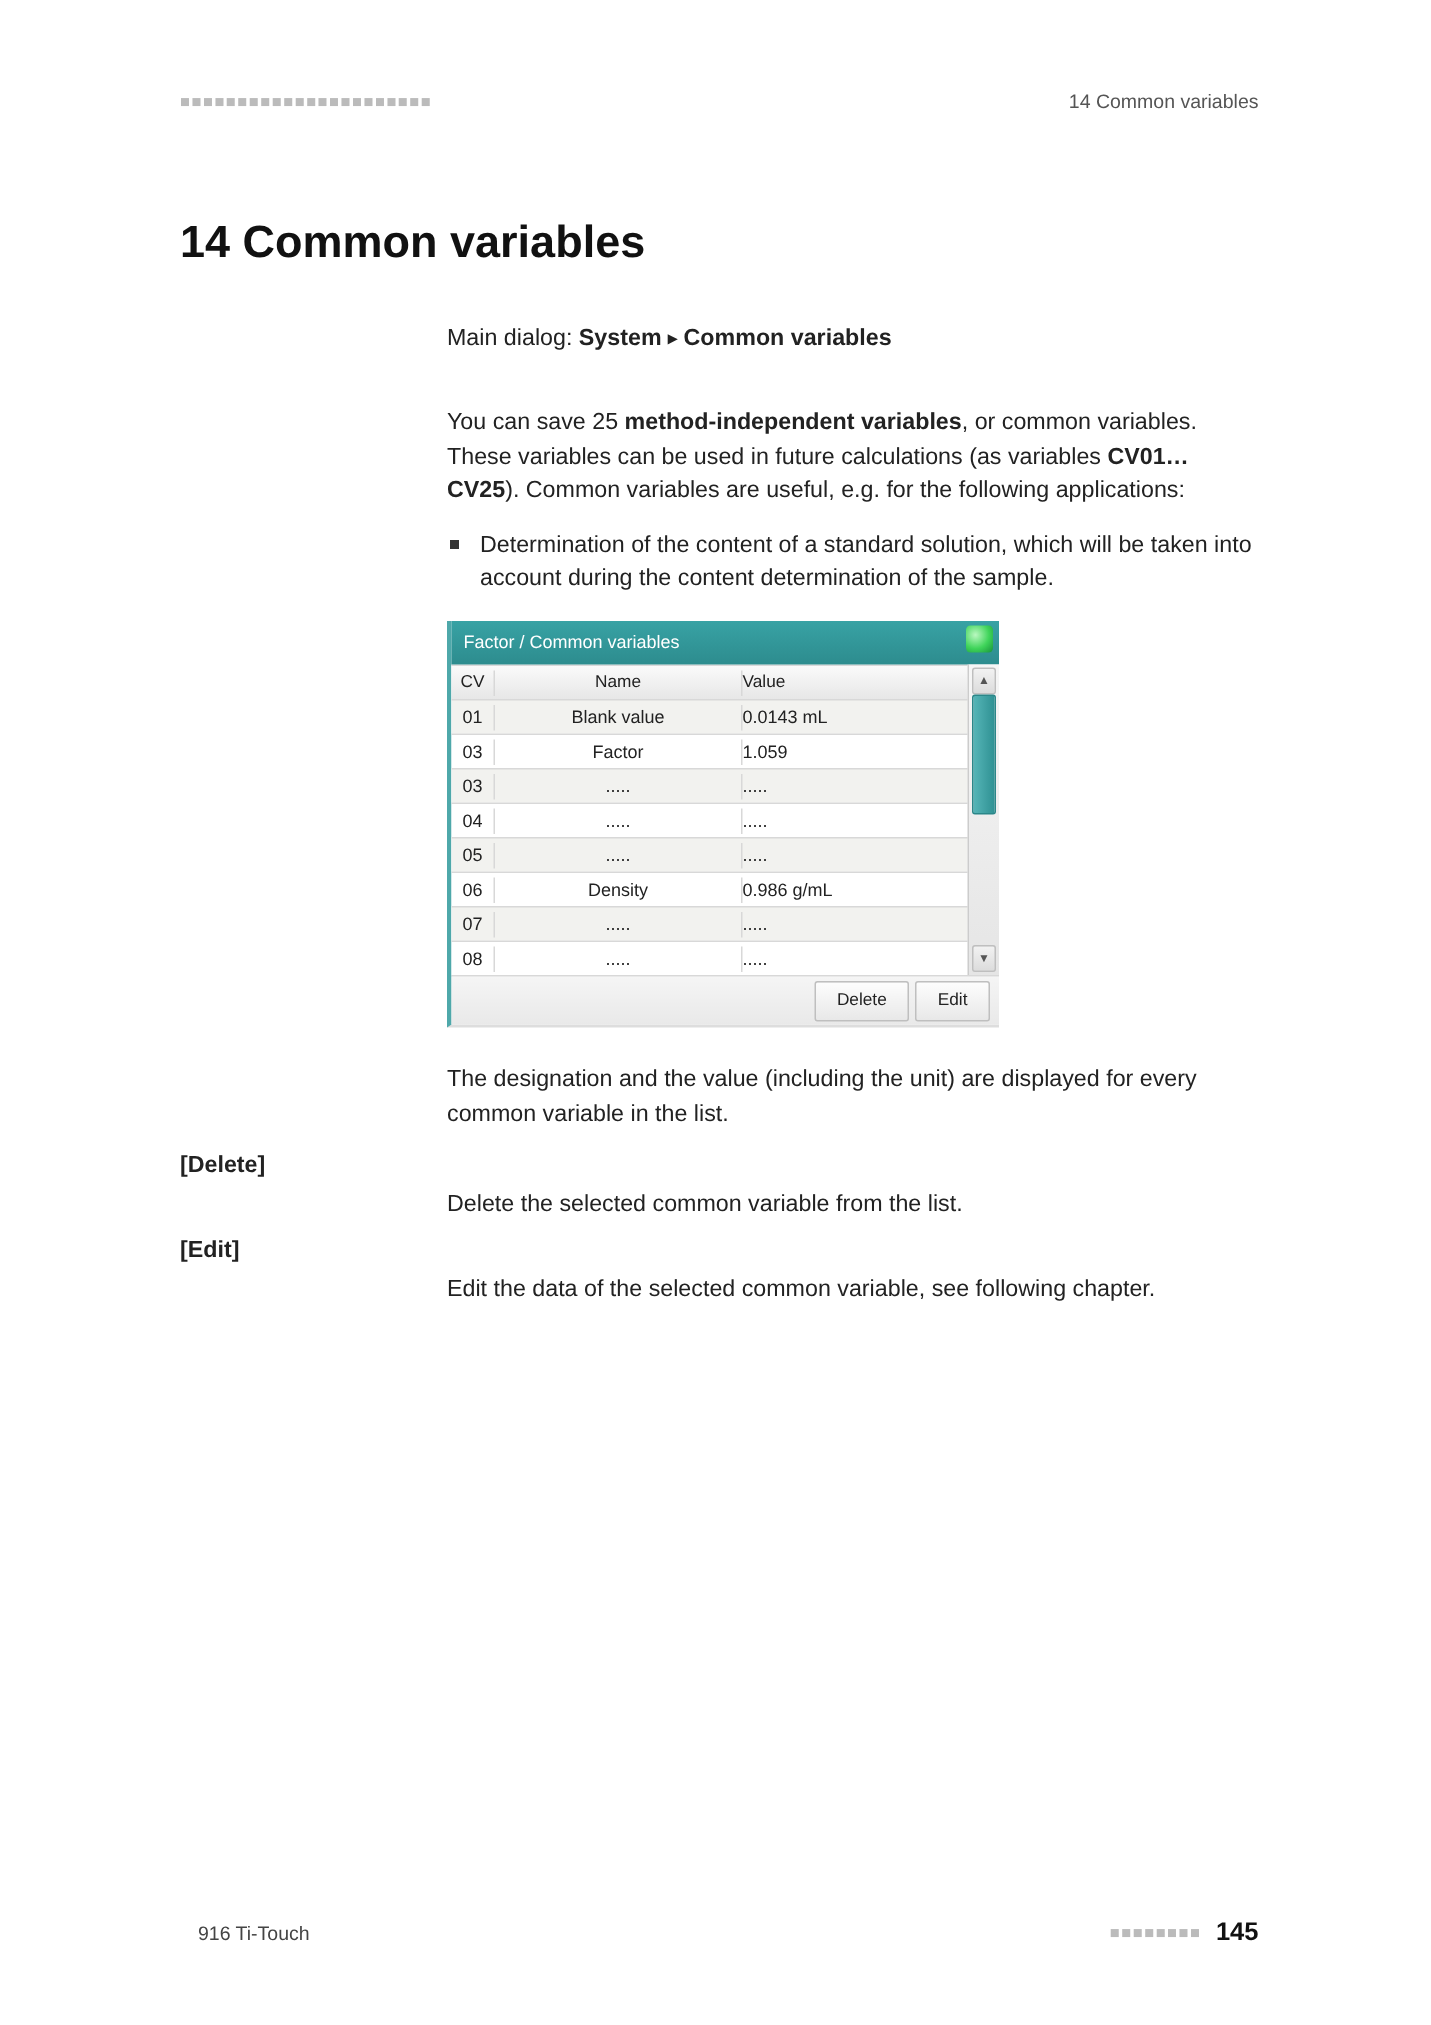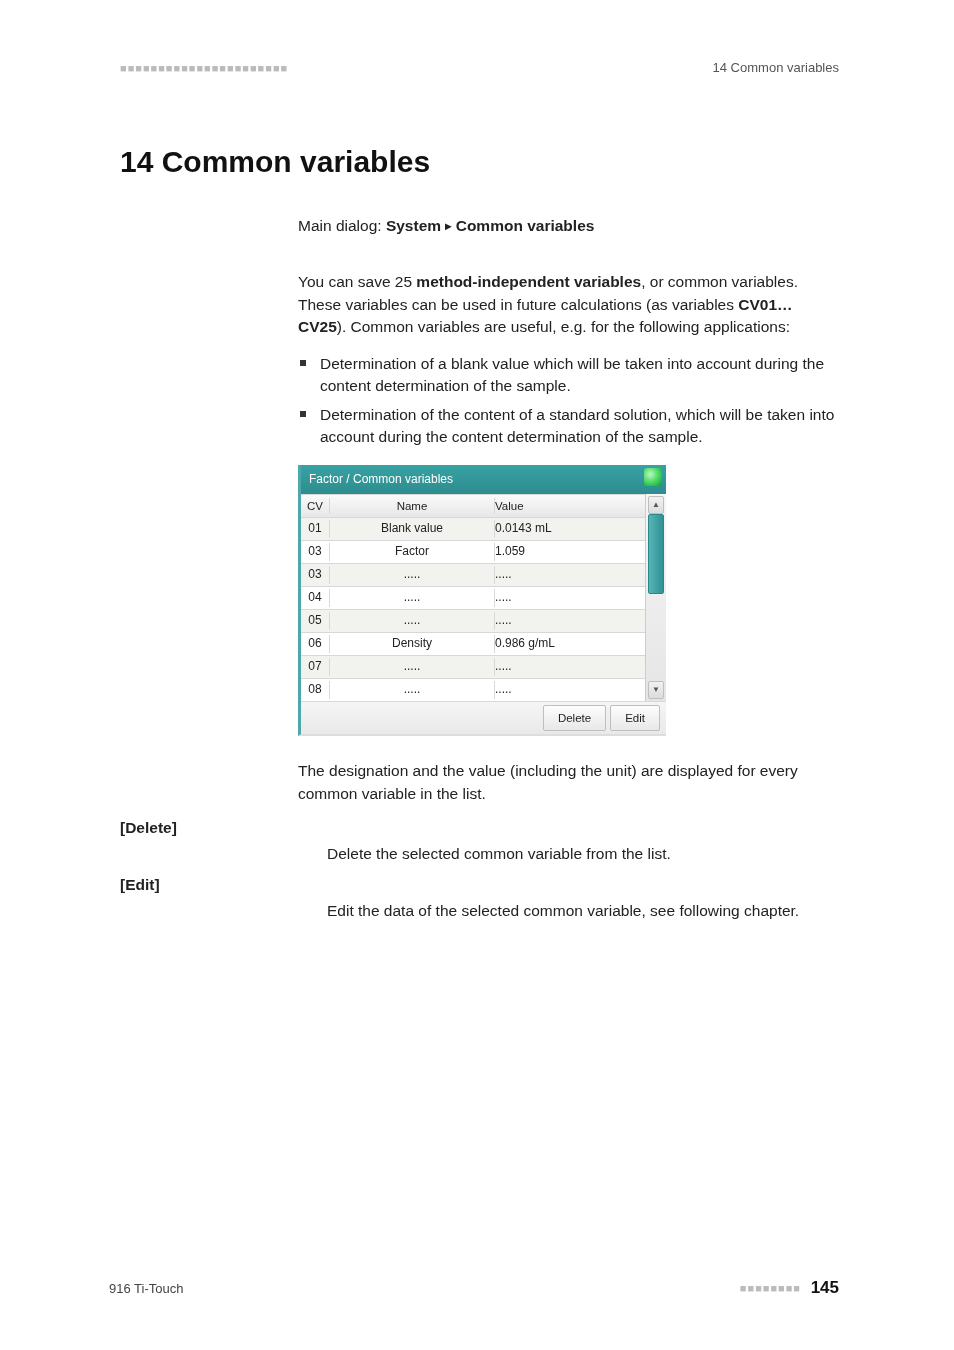--- a/index.html
+++ b/index.html
@@ -169,37 +169,36 @@
     font-size: 11.5px;
     padding: 4px 14px;
     background: linear-gradient(#fdfdfd,#e8e8e8);
     border: 1px solid #bfbfbf;
     border-radius: 2px;
   }
 
   .def-row {
     display: flex;
     margin-top: 10px;
-    gap: 29px;
   }
   .def-label {
     width: 178px;
     font-weight: bold;
     font-size: 15.5px;
   }
   .def-body {
     flex: 1;
     font-size: 15.5px;
     line-height: 1.45;
   }
   .def-body.pad { padding-top: 24px; }
 
   .bottom-bar {
     position: absolute;
-    left: 109px;
+    left: 132px;
     right: 115px;
     bottom: 52px;
     display: flex;
     justify-content: space-between;
     align-items: center;
     font-size: 13px;
     color: #444;
   }
   .bottom-bar .pg {
     font-weight: bold;
@@ -223,21 +222,20 @@
   <div class="body-col">
     <div class="breadcrumb">
       <span>Main dialog: </span><b><span>System</span> <span class="arrow">▸</span> <span>Common variables</span></b>
     </div>
 
     <p>
       <span>You can save 25 </span><b>method-independent variables</b><span>, or common variables. These variables can be used in future calculations (as variables </span><b>CV01…CV25</b><span>). Common variables are useful, e.g. for the following applications:</span>
     </p>
 
     <ul class="square">
-      <li>Determination of a blank value which will be taken into account during the content determination of the sample.</li>
       <li>Determination of the content of a standard solution, which will be taken into account during the content determination of the sample.</li>
     </ul>
 
     <div class="ui-shot">
       <div class="ui-title">
         <span>Factor / Common variables</span>
         <div class="home-btn"></div>
       </div>
       <div class="ui-table">
         <div class="ui-main">

